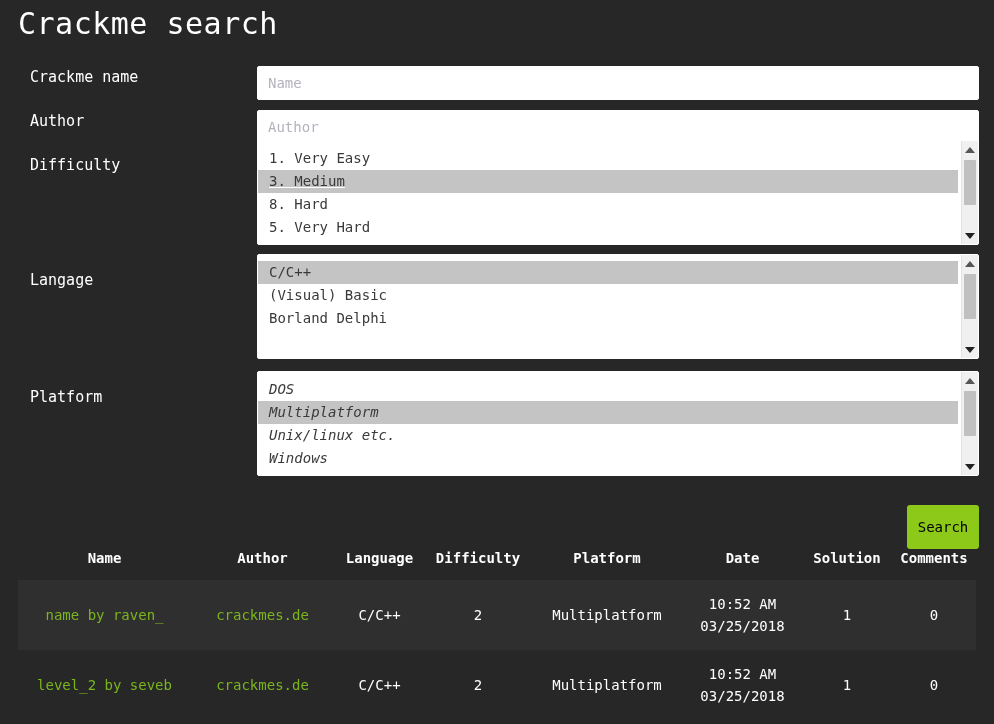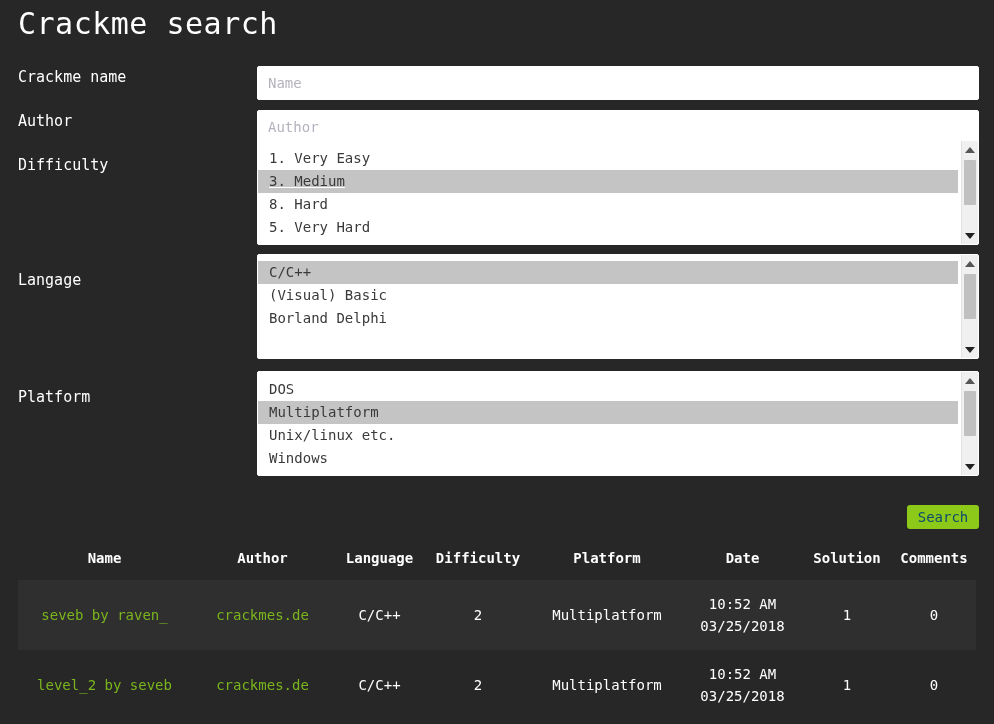--- a/index.html
+++ b/index.html
@@ -25,21 +25,21 @@
     letter-spacing: 0.5px;
     color: #ffffff;
     line-height: 40px;
   }
 
   
   .form { position: absolute; left: 0; top: 60px; width: 994px; }
   .form-row { position: relative; width: 994px; }
   .field-label {
     position: absolute;
-    left: 18px;
+    left: 30px;
     font-size: 15px;
     color: #ffffff;
     line-height: 18px;
   }
   .field-control {
     position: absolute;
     left: 257px;
     width: 722px;
   }
 
@@ -109,23 +109,23 @@
     position: absolute;
     left: 2px; width: 12px;
     background: #c0c0c0;
     border-radius: 1px;
   }
 
   
   .search-btn {
     position: absolute;
     right: 15px; top: 505px;
-    width: 72px; height: 24px;
+    width: 72px; height: 44px;
     background: #8CC919;
-    color: #0c4a6e;
+    color: #000000;
     border: none;
     border-radius: 3px;
     font-family: "DejaVu Sans Mono", "Liberation Mono", monospace;
     font-size: 14px;
     cursor: pointer;
   }
 
   
   .results {
     position: absolute;
@@ -228,21 +228,21 @@
                 <i></i>
               </div>
           </div>
         </div>
       </div>
     </div>
 
     <div class="form-row" style="height:110px;">
       <div class="field-label" style="top:8px;">Platform</div>
       <div class="field-control" style="top:-9px;">
-        <div class="listbox" style="height:105px;">
+        <div class="listbox" style="height:105px;font-style:italic;">
           <div class="listbox-inner">
             <div class="option">DOS</div>
             <div class="option selected">Multiplatform</div>
             <div class="option">Unix/linux etc.</div>
             <div class="option">Windows</div>
           </div>
           <div class="scrollbar">
             <div class="sb-arrow up">
                 <i></i>
               </div>
@@ -277,21 +277,21 @@
         <th>Language</th>
         <th>Difficulty</th>
         <th>Platform</th>
         <th>Date</th>
         <th>Solution</th>
         <th>Comments</th>
       </tr>
     </thead>
     <tbody>
       <tr class="odd">
-        <td><a class="cell-link" href="#">seveb by raven_</a></td>
+        <td><a class="cell-link" href="#">name by raven_</a></td>
         <td><a class="cell-link" href="#">crackmes.de</a></td>
         <td>C/C++</td>
         <td>2</td>
         <td>Multiplatform</td>
         <td class="date-cell">
           <span>10:52 AM</span>
           <span>03/25/2018</span>
         </td>
         <td>1</td>
         <td>0</td>

